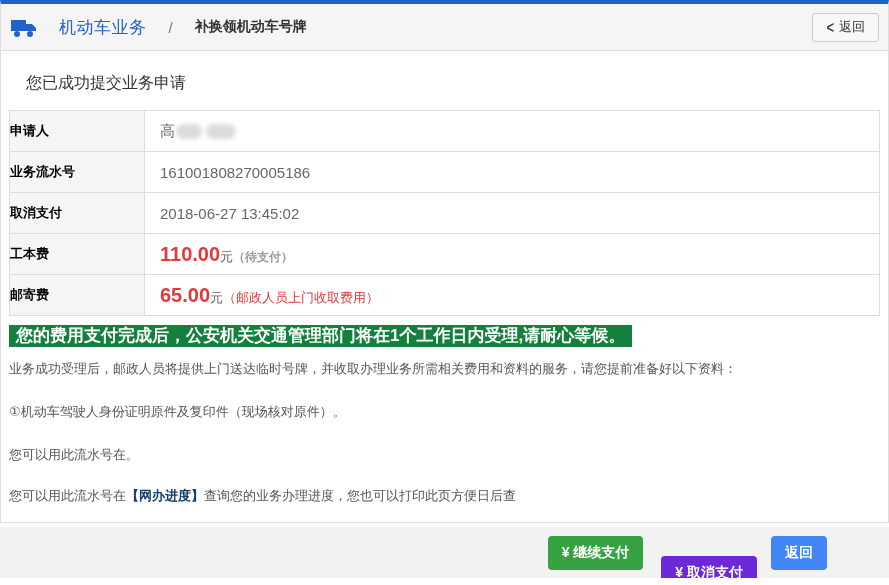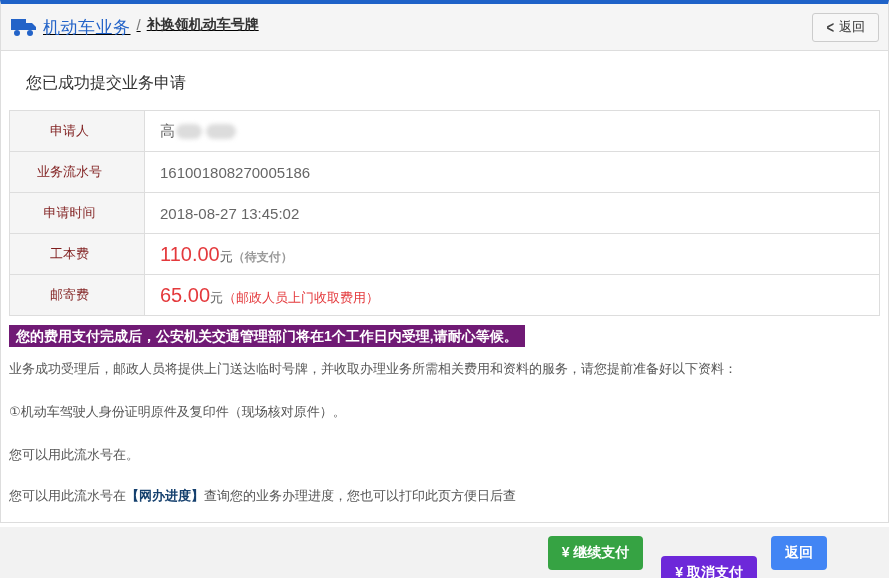--- a/index.html
+++ b/index.html
@@ -4,50 +4,50 @@
 <style>
   * { margin:0; padding:0; box-sizing:border-box; }
   html,body { width:889px; background:#fff; font-family:"Liberation Sans","DejaVu Sans",sans-serif; }
   body { position:relative; }
 
   .panel { width:889px; border:1px solid #ddd; border-top:4px solid #1e62c8; background:#fff; }
 
   
   .header { height:47px; background:#f5f5f5; border-bottom:1px solid #ddd;
             display:flex; align-items:center; justify-content:space-between; padding:0 9px; }
-  .crumbs { display:flex; align-items:flex-start; gap:6px;text-decoration:underline; }
+  .crumbs { display:flex; align-items:center; gap:22px; }
   .truck { width:27px; height:21px; display:inline-block; }
   .crumb-main { color:#2363c8; font-size:17px; font-weight:500; letter-spacing:.5px; }
   .crumb-sep { color:#777; font-size:15px; }
   .crumb-page { color:#333; font-size:14px; font-weight:600; }
   .btn-back-top { background:#f7f7f7; border:1px solid #ccc; border-radius:3px;
                   height:29px; padding:0 13px; font-size:13px; color:#333; cursor:pointer;
                   display:flex; align-items:center; gap:5px; font-family:inherit; }
   .btn-back-top .chev { font-size:13px; color:#444; font-weight:700; transform:scaleY(1.25); display:inline-block; }
 
   
   .body { padding:6px 8px 8px; }
   .page-title { font-size:16px; font-weight:400; color:#333; margin:16px 0 16px 17px; }
 
   table.info { width:100%; border-collapse:collapse; }
   table.info td { border:1px solid #ddd; height:41px; vertical-align:middle; }
-  td.lbl { width:135px; background:#f5f5f5; text-align:center; padding-right:15px;
-           font-size:13px; font-weight:400; color:#7f1d1d; }
+  td.lbl { width:135px; background:#f5f5f5; text-align:left; padding-right:15px;
+           font-size:13px; font-weight:700; color:#000000; }
   td.val { padding-left:15px; font-size:15px; color:#666; }
-  .price { color:#e4393c; font-weight:400; font-size:20px; }
+  .price { color:#e4393c; font-weight:700; font-size:20px; }
   .unit  { color:#666; font-size:13px; }
   .note-gray { color:#999; font-size:12px;font-weight:bold; }
   .note-red  { color:#e4393c; font-size:13px; }
   .redact { display:inline-block; height:15px; background:#dcdcdc; border-radius:8px;
             filter:blur(2px); vertical-align:-3px; }
   .redact.r1 { width:26px; margin-left:1px; }
   .redact.r2 { width:30px; margin-left:4px; }
 
-  .alert-banner { display:inline-block; margin-top:9px; background:#701a75; color:#fff;
-                  font-size:14px; font-weight:700; padding:3px 7px; line-height:16px; }
+  .alert-banner { display:inline-block; margin-top:9px; background:#15803d; color:#fff;
+                  font-size:17px; font-weight:700; padding:3px 7px; line-height:16px; }
 
   .para { font-size:13px; color:#555; margin-top:25px; line-height:18px; }
   .para.first { margin-top:13px; }
   .note-line { font-size:13px; color:#555; margin-top:23px; margin-bottom:9px; line-height:18px; }
   .note-link { color:#15406e; font-weight:700; }
 
   
   .footer { margin-top:4px; height:51px; background:#f2f2f2;
             display:flex; align-items:center; justify-content:flex-end; padding-right:62px; }
   .btn { border:none; border-radius:4px; color:#fff; font-size:14px; font-weight:700;
@@ -90,22 +90,22 @@
           <td class="lbl">申请人</td>
           <td class="val">
             <span>高</span><span class="redact r1"></span><span class="redact r2"></span>
           </td>
         </tr>
         <tr>
           <td class="lbl">业务流水号</td>
           <td class="val">161001808270005186</td>
         </tr>
         <tr>
-          <td class="lbl">申请时间</td>
-          <td class="val">2018-08-27 13:45:02</td>
+          <td class="lbl">取消支付</td>
+          <td class="val">2018-06-27 13:45:02</td>
         </tr>
         <tr>
           <td class="lbl">工本费</td>
           <td class="val">
             <span class="price">110.00</span><span class="unit">元</span><span class="note-gray">（待支付）</span>
           </td>
         </tr>
         <tr>
           <td class="lbl">邮寄费</td>
           <td class="val">

